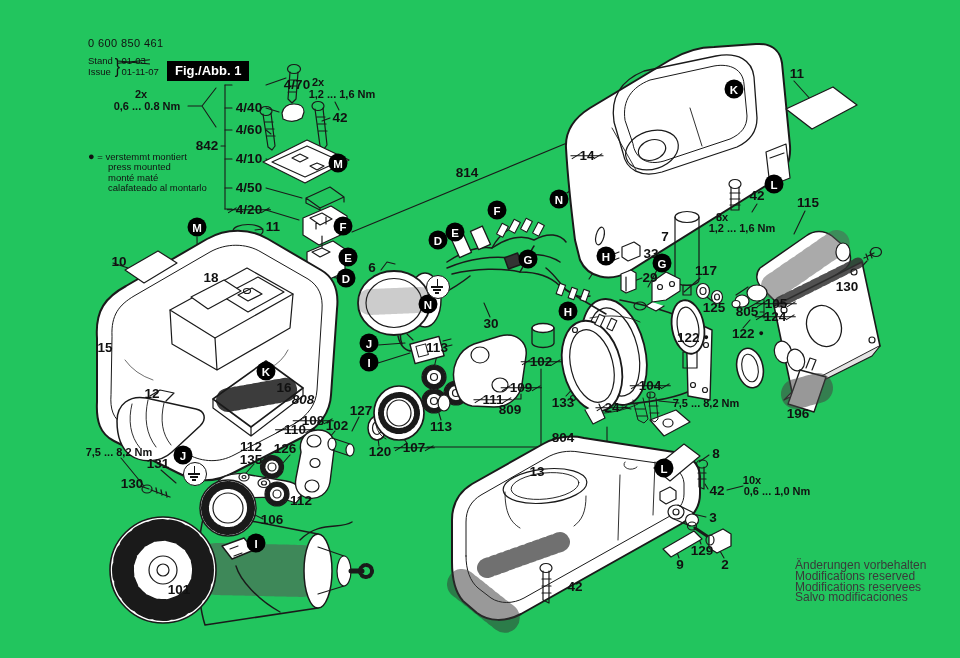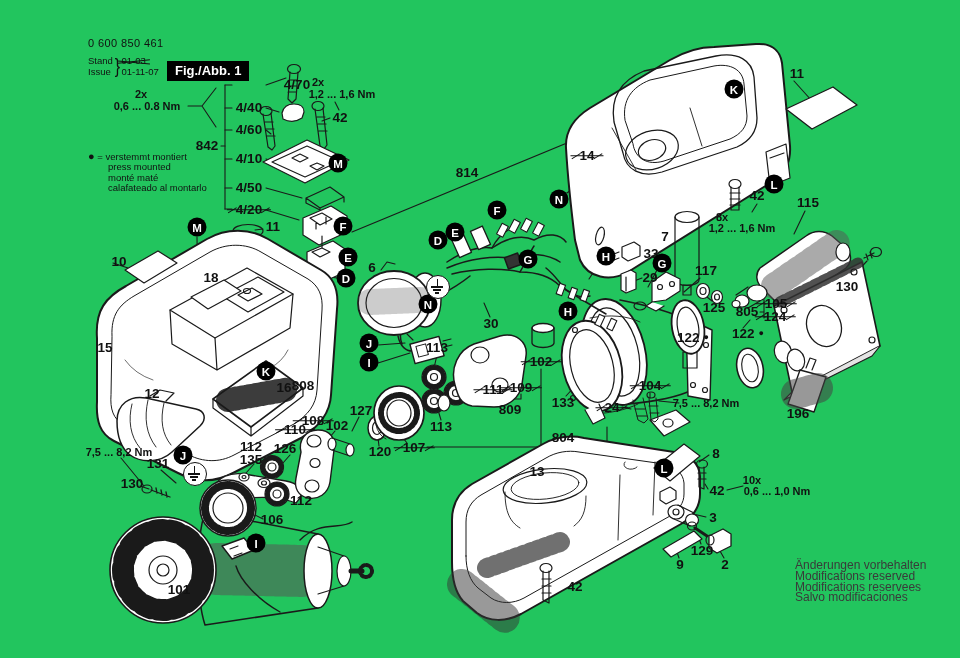--- a/index.html
+++ b/index.html
@@ -442,21 +442,21 @@
       </div>
       <div class="callout" style="left: 105px; top: 348px;">
         <span class="txt">15</span>
       </div>
       <div class="callout" style="left: 284px; top: 388px;">
         <span class="txt">16</span>
       </div>
       <div class="callout" style="left: 152px; top: 394px;">
         <span class="txt">12</span>
       </div>
-      <div class="callout" style="left: 303px; top: 386px;">
+      <div class="callout" style="left: 303px; top: 400px; font-style: italic;">
         <span class="txt">808</span>
       </div>
       <div class="callout struck" style="left: 313px; top: 421px;">
         <i class="xm"></i>
         <span class="txt">108</span>
         <i class="xm"></i>
       </div>
       <div class="callout struck" style="left: 295px; top: 430px;">
         <i class="xm"></i>
         <span class="txt">110</span>
@@ -586,21 +586,21 @@
         <span class="txt">113</span>
       </div>
       <div class="callout" style="left: 441px; top: 427px;">
         <span class="txt">113</span>
       </div>
       <div class="callout struck" style="left: 541px; top: 362px;">
         <i class="xm"></i>
         <span class="txt">102</span>
         <i class="xm"></i>
       </div>
-      <div class="callout struck" style="left: 493px; top: 390px;">
+      <div class="callout struck" style="left: 493px; top: 400px;">
         <i class="xm"></i>
         <span class="txt">111</span>
         <i class="xm"></i>
       </div>
       <div class="callout struck" style="left: 521px; top: 388px;">
         <i class="xm"></i>
         <span class="txt">109</span>
         <i class="xm"></i>
       </div>
       <div class="callout" style="left: 510px; top: 410px;">

